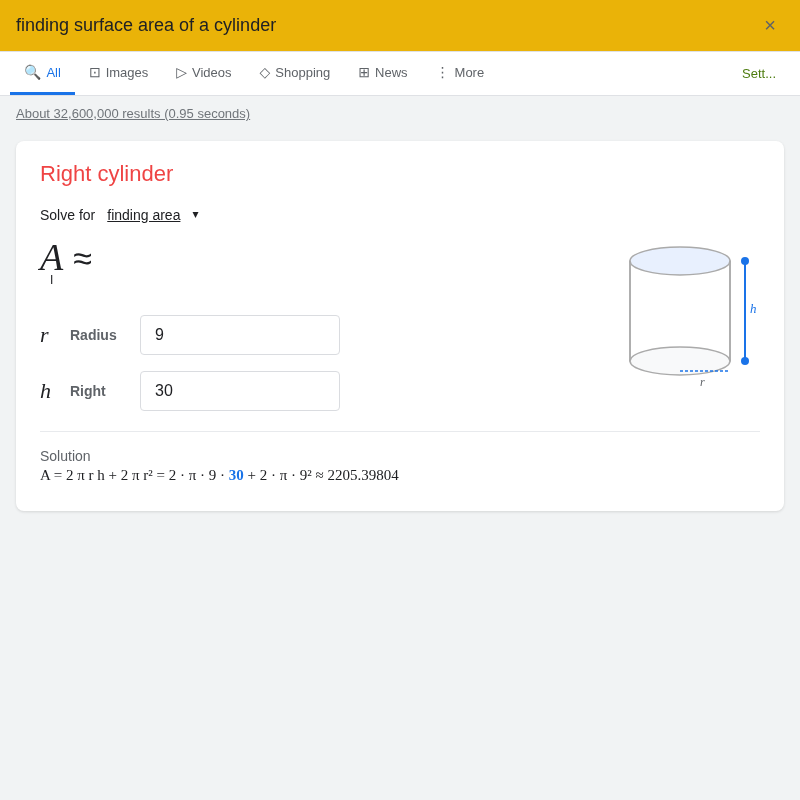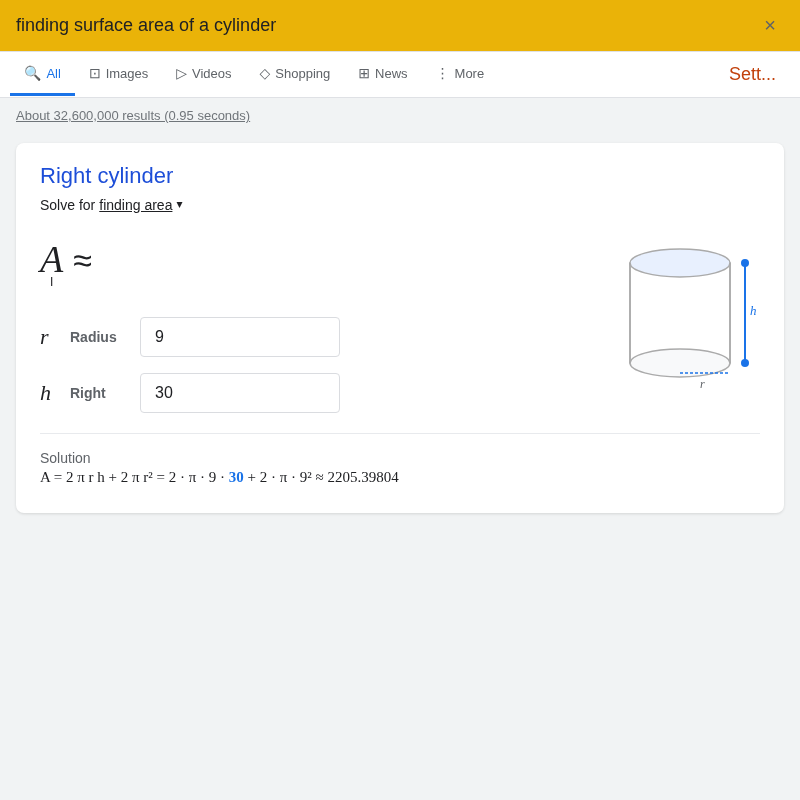--- a/index.html
+++ b/index.html
@@ -59,22 +59,22 @@
     }
     .nav-tab.active {
       color: #1a73e8;
       border-bottom: 3px solid #1a73e8;
     }
     .nav-tab .tab-icon {
       font-size: 14px;
     }
     .settings-tab {
       margin-left: auto;
-      color: #c2410c;
-      font-size: 18px;
+      color: #4d7c0f;
+      font-size: 13px;
       padding: 12px 14px;
       cursor: pointer;
     }
 
     
     .results-info {
       padding: 10px 16px;
       font-size: 13px;
       color: #70757a;
       background: #f1f3f4;
@@ -92,30 +92,30 @@
       background: #fff;
       border-radius: 8px;
       padding: 20px 24px 24px 24px;
       box-shadow: 0 1px 3px rgba(0,0,0,0.12);
       position: relative;
     }
 
     .calc-title {
       font-size: 22px;
       font-weight: 400;
-      color: #1d4ed8;
-      margin-bottom: 8px;
+      color: #ef4444;
+      margin-bottom: 20px;
     }
 
     .solve-for {
       font-size: 14px;
       color: #202124;
-      margin-bottom: 24px;
-      display: flex;
-      gap: 4px;
+      margin-bottom: 12px;
+      display: flex;
+      gap: 12px;
     }
     .solve-for-link {
       color: #202124;
       text-decoration: underline;
       cursor: pointer;
     }
     .solve-for-arrow {
       font-size: 12px;
       color: #202124;
     }

